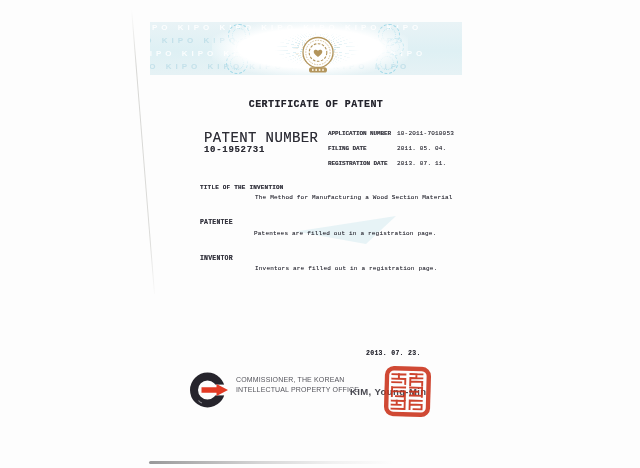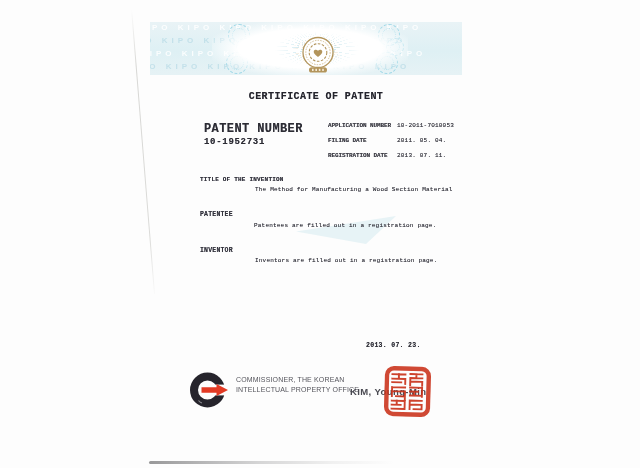--- a/index.html
+++ b/index.html
@@ -44,24 +44,24 @@
             mask:radial-gradient(ellipse 50% 50% at 50% 50%, #000 15%, transparent 70%);
   }
   .rays.gold{
     left:132px;top:10px;width:70px;height:38px;
     background:repeating-conic-gradient(from 3deg at 50% 50%, rgba(195,165,105,.5) 0 1.4deg, transparent 1.4deg 7deg);
     -webkit-mask:radial-gradient(ellipse 50% 50% at 50% 50%, #000 20%, transparent 75%);
             mask:radial-gradient(ellipse 50% 50% at 50% 50%, #000 20%, transparent 75%);
   }
   .emblem{left:151px;top:14px;}
   
-  .t{white-space:nowrap;text-shadow:0 0 .4px rgba(40,40,54,.55);}
+  .t{white-space:nowrap;text-shadow:0 0 .4px rgba(40,40,54,.55);margin-top:8px;}
   .cert-title{left:316px;top:91px;transform:translateX(-50%);
     font-size:10px;font-weight:bold;letter-spacing:.4px;color:#24242c;}
-  .pn-label{left:204px;top:122px;font-size:12px;font-weight:bold;letter-spacing:.4px;}
+  .pn-label{left:204px;top:122px;font-size:14px;font-weight:normal;letter-spacing:.4px;}
   .pn-value{left:204px;top:137px;font-size:9px;font-weight:bold;letter-spacing:.7px;}
   .meta-row{left:328px;display:flex;align-items:baseline;}
   .meta-label{width:69px;flex:none;font-size:6px;font-weight:bold;color:#3c3c44;letter-spacing:-.1px;}
   .meta-value{font-size:6px;color:#33333b;letter-spacing:.2px;}
   .sec-label{font-size:6.5px;font-weight:bold;letter-spacing:.2px;color:#30303a;}
   .sec-label.small{font-size:6px;}
   .sec-value{font-size:6px;color:#33333b;letter-spacing:.2px;}
   .statement-line{left:201px;font-size:9px;font-weight:bold;letter-spacing:.15px;color:#26262e;}
   .stmt-date{left:366px;top:342px;font-size:6.5px;font-weight:bold;letter-spacing:.3px;}
   .tri-wm{

